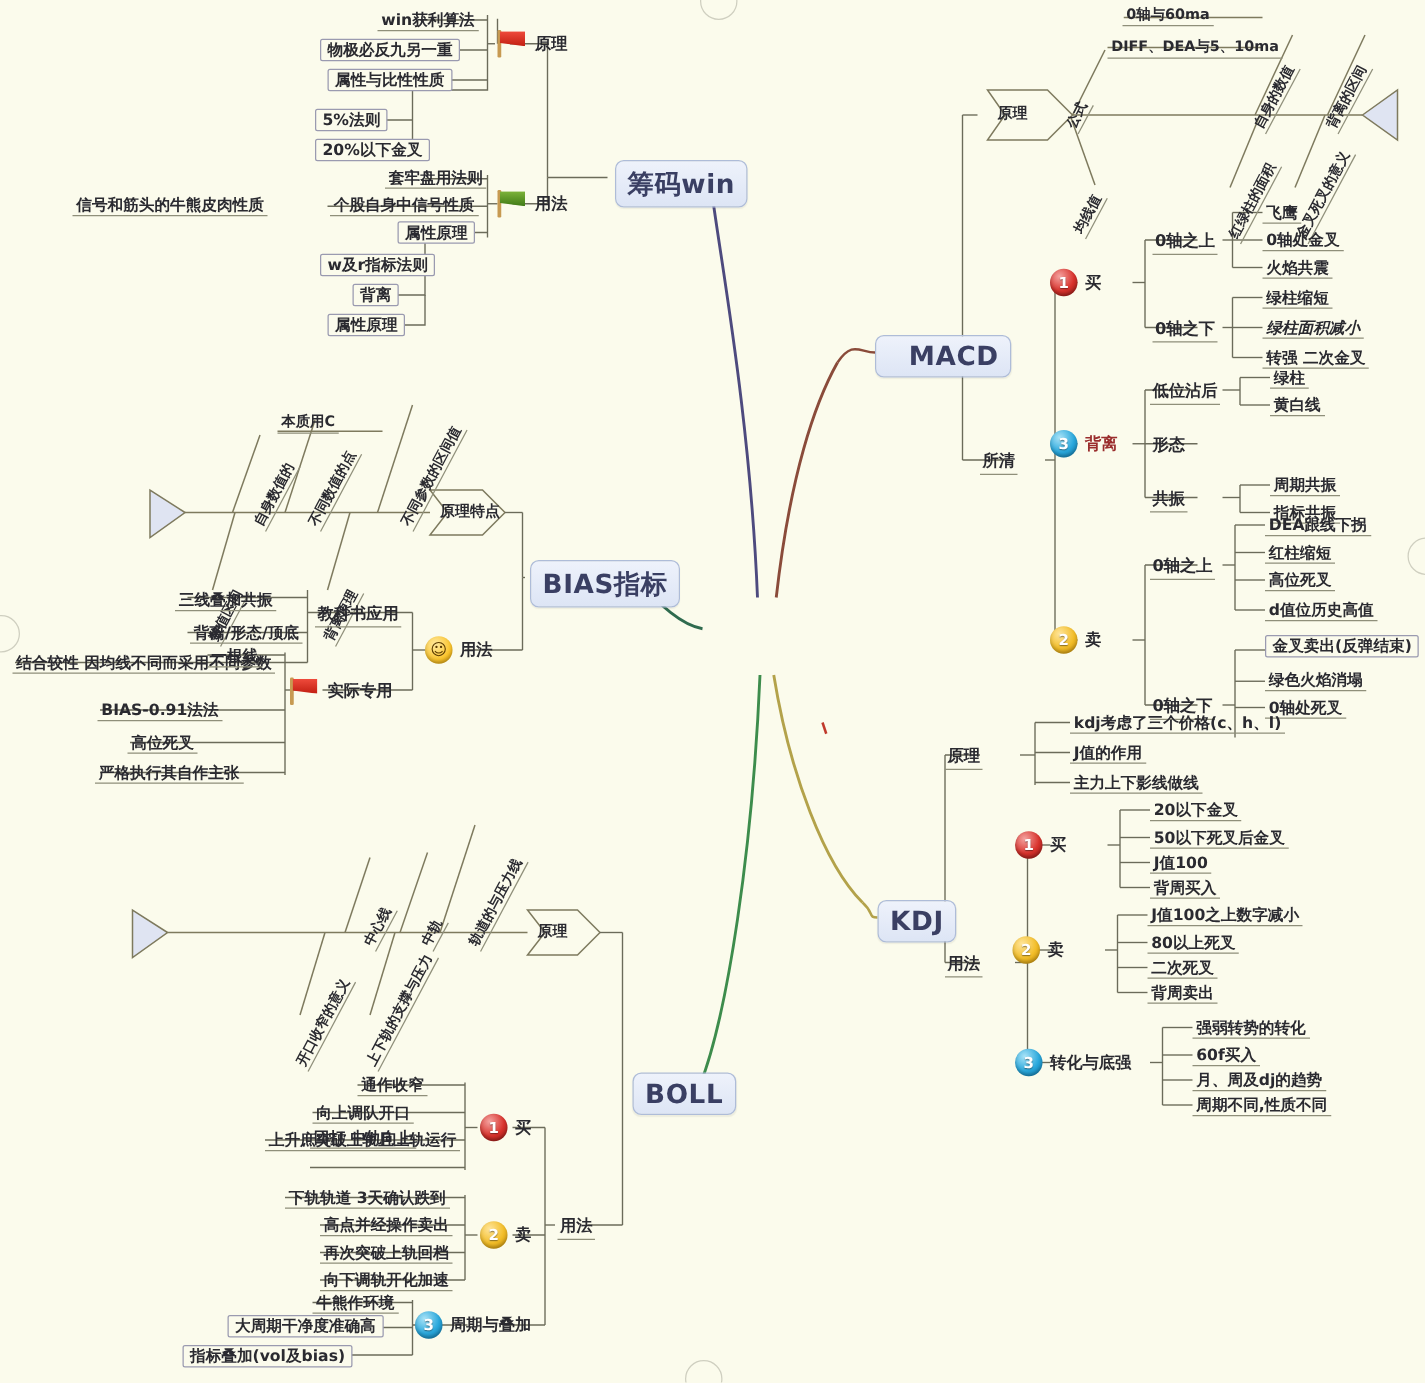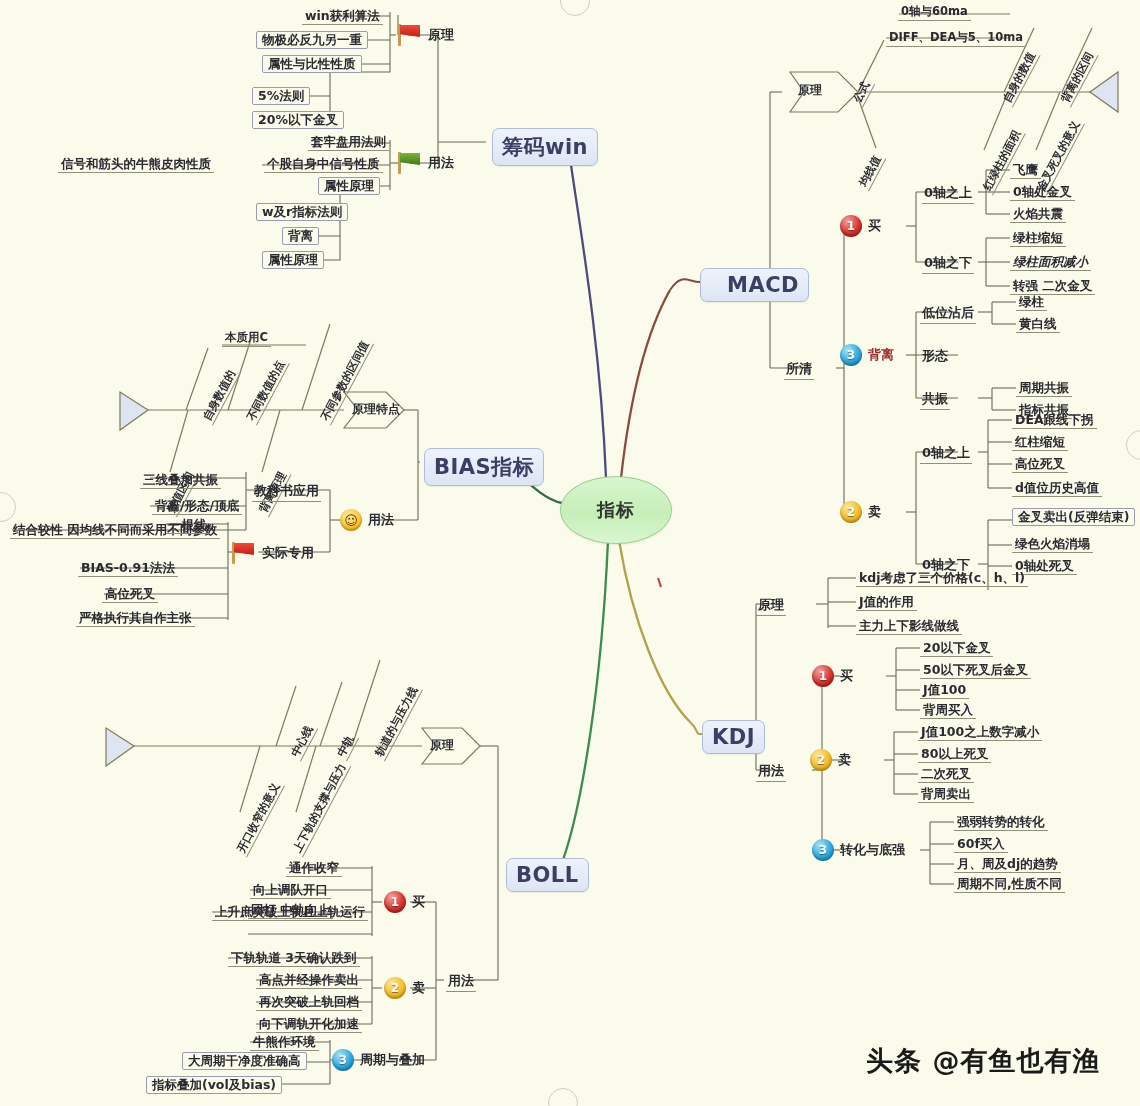--- a/index.html
+++ b/index.html
@@ -328,23 +328,20 @@
       <path d="M894 794 L918 794"></path>
       <path d="M920 850 L930 850"></path>
       <path d="M930 822 L930 884"></path>
       <path d="M930 822 L954 822"></path>
       <path d="M930 844 L954 844"></path>
       <path d="M930 864 L954 864"></path>
       <path d="M930 884 L954 884"></path>
     </g>
   </svg>
 
-  <div class="node center-node">
-    <span>指标</span>
-  </div>
 
   <div class="node topic" style="left:492px;top:128px;">
     <span>筹码win</span>
   </div>
 
   <div class="node iconrow" style="left:396px;top:24px;">
     <span class="flag red">
         <i class="pole"></i>
         <i class="cloth"></i>
       </span>
@@ -584,14 +581,13 @@
   <div class="node leaf" style="left:954px;top:814px;">强弱转势的转化</div>
   <div class="node leaf" style="left:954px;top:836px;">60f买入</div>
   <div class="node leaf" style="left:954px;top:856px;">月、周及dj的趋势</div>
   <div class="node leaf" style="left:954px;top:876px;">周期不同,性质不同</div>
 
   <div class="corner" style="left:-14px;top:492px;width:28px;height:28px;"></div>
   <div class="corner" style="left:1126px;top:430px;width:28px;height:28px;"></div>
   <div class="corner" style="left:560px;top:-14px;width:28px;height:28px;"></div>
   <div class="corner" style="left:548px;top:1088px;width:28px;height:28px;"></div>
 
-  <div class="watermark">头条 @有鱼也有渔</div>
 </div>
 
 </body></html>

